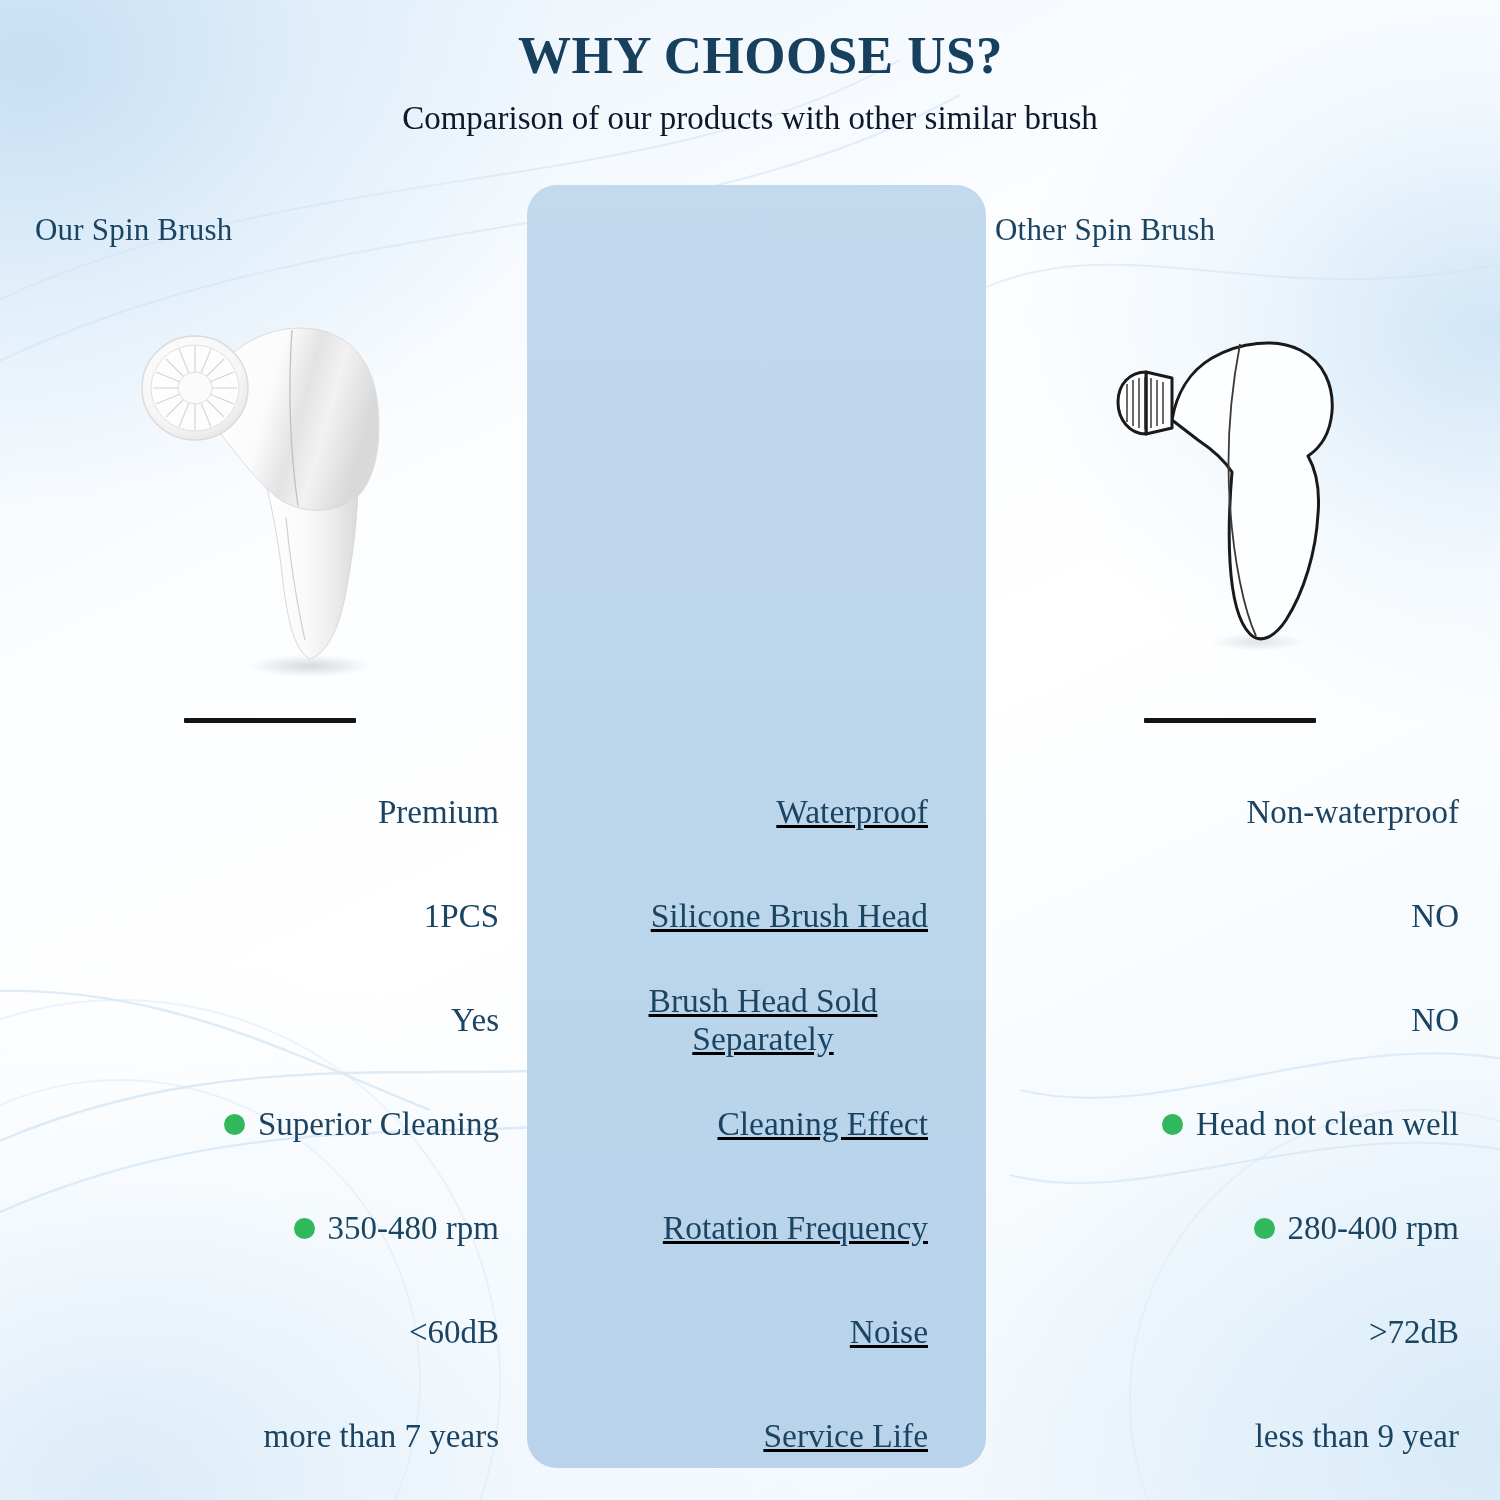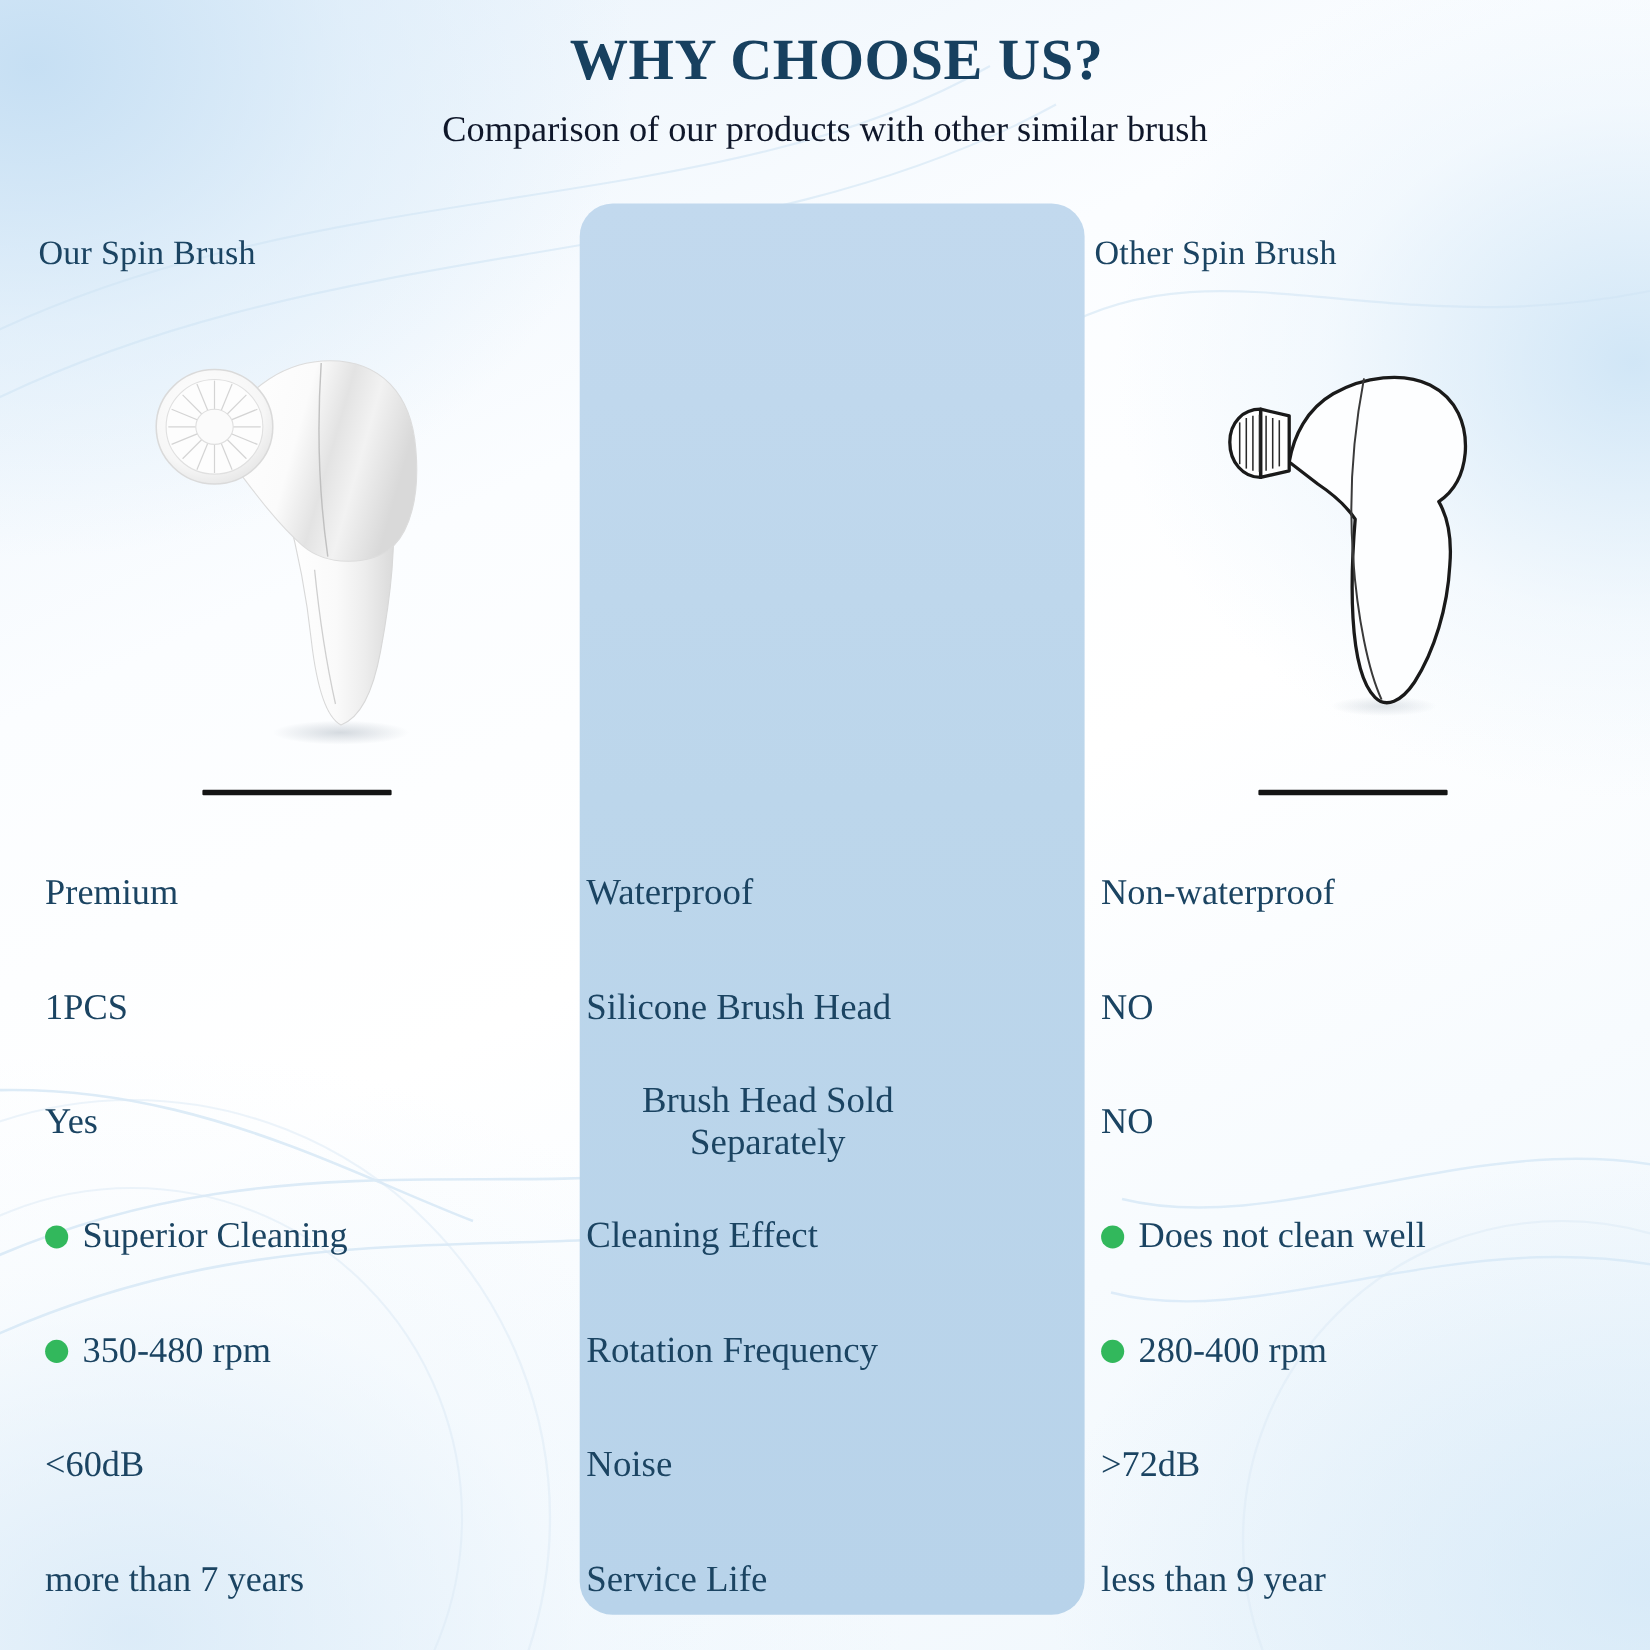--- a/index.html
+++ b/index.html
@@ -57,36 +57,36 @@
   .product-stage svg { display:block; margin:0 auto; }
 
   .divider {
     position:absolute; top:718px; left:50%; transform:translateX(-50%);
     width:172px; height:5px; background:#141414; border-radius:1px;
   }
 
   
   .rows { position:absolute; top:760px; left:0; width:100%; }
   .row {
-    height:104px; display:flex; align-items:center; justify-content:flex-start;
+    height:104px; display:flex; align-items:center; justify-content:flex-end;
     text-align:center; padding:0 6px;
   }
   .cell-text {
     font-size:33px; color:#1b4462; line-height:1.06;
   }
   .cell-center { font-size:33.5px; }
   .cell-center.two-line { line-height:1.12; }
 
   .bulleted { display:inline-flex; align-items:center; justify-content:center; gap:13px; }
   .bullet-dot {
     width:21px; height:21px; border-radius:50%;
     background:#32b85c; flex:0 0 auto;
   }
 
-  #center-rows { position:absolute; left:527px; top:760px; width:407px; }
+  #center-rows { position:absolute; left:527px; top:760px; width:407px;text-decoration:underline; }
 </style>
 </head>
 <body>
 
 <div id="bg-layer"></div>
 <svg id="bg-swirls" viewBox="0 0 1500 1500" preserveAspectRatio="none" aria-hidden="true">
   <g fill="none" stroke="#cfe4f4" stroke-width="2" opacity="0.55">
     <path d="M-60,330 C260,150 640,210 900,60"></path>
     <path d="M-60,392 C280,200 660,260 960,95"></path>
     <path d="M1560,250 C1280,330 1120,210 960,300"></path>
@@ -277,21 +277,21 @@
       </div>
     <div class="row">
         <span class="cell-text">NO</span>
       </div>
     <div class="row">
         <span class="cell-text">NO</span>
       </div>
     <div class="row">
       <span class="bulleted">
         <span class="bullet-dot"></span>
-        <span class="cell-text">Does not clean well</span>
+        <span class="cell-text">Head not clean well</span>
       </span>
     </div>
     <div class="row">
       <span class="bulleted">
         <span class="bullet-dot"></span>
         <span class="cell-text">280-400 rpm</span>
       </span>
     </div>
     <div class="row">
         <span class="cell-text">&gt;72dB</span>

